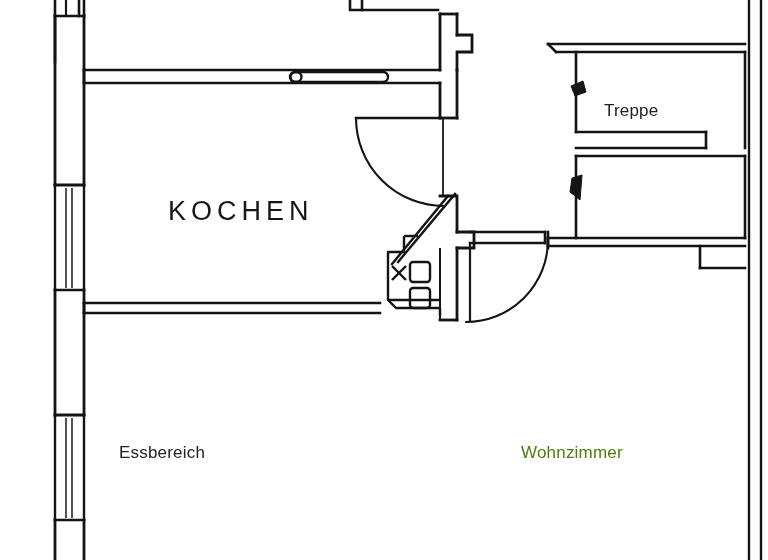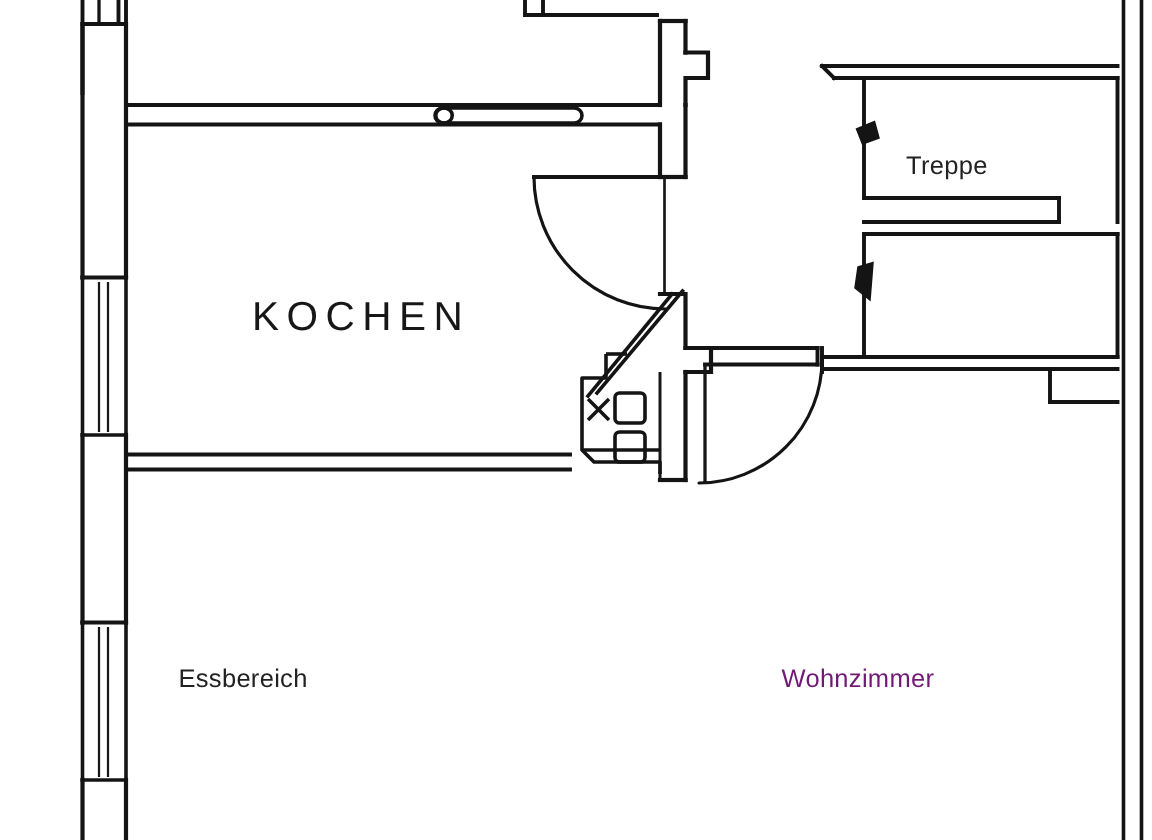--- a/index.html
+++ b/index.html
@@ -47,21 +47,21 @@
     font-size: 17px;
     letter-spacing: 0.2px;
     color: #222222;
     text-align: center;
   }
   #label-wohnzimmer {
     left: 521px;
     top: 443px;
     font-size: 17px;
     letter-spacing: 0.2px;
-    color: #701a75;
+    color: #4d7c0f;
   }
   #label-treppe {
     left: 604px;
     top: 101px;
     font-size: 17px;
     letter-spacing: 0.2px;
     color: #222222;
   }
   .wall {
     fill: none;

